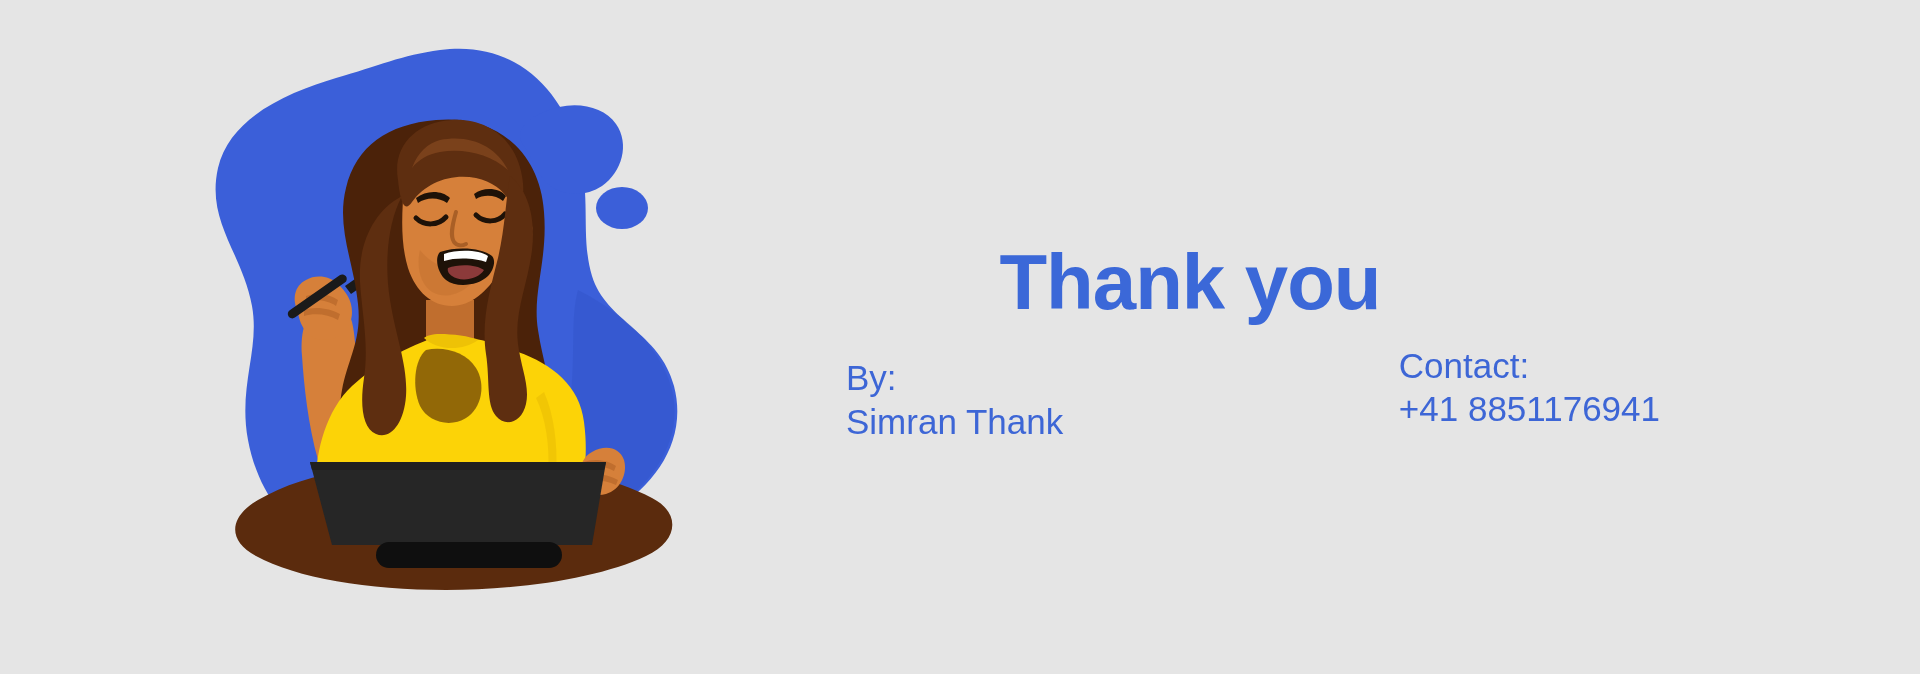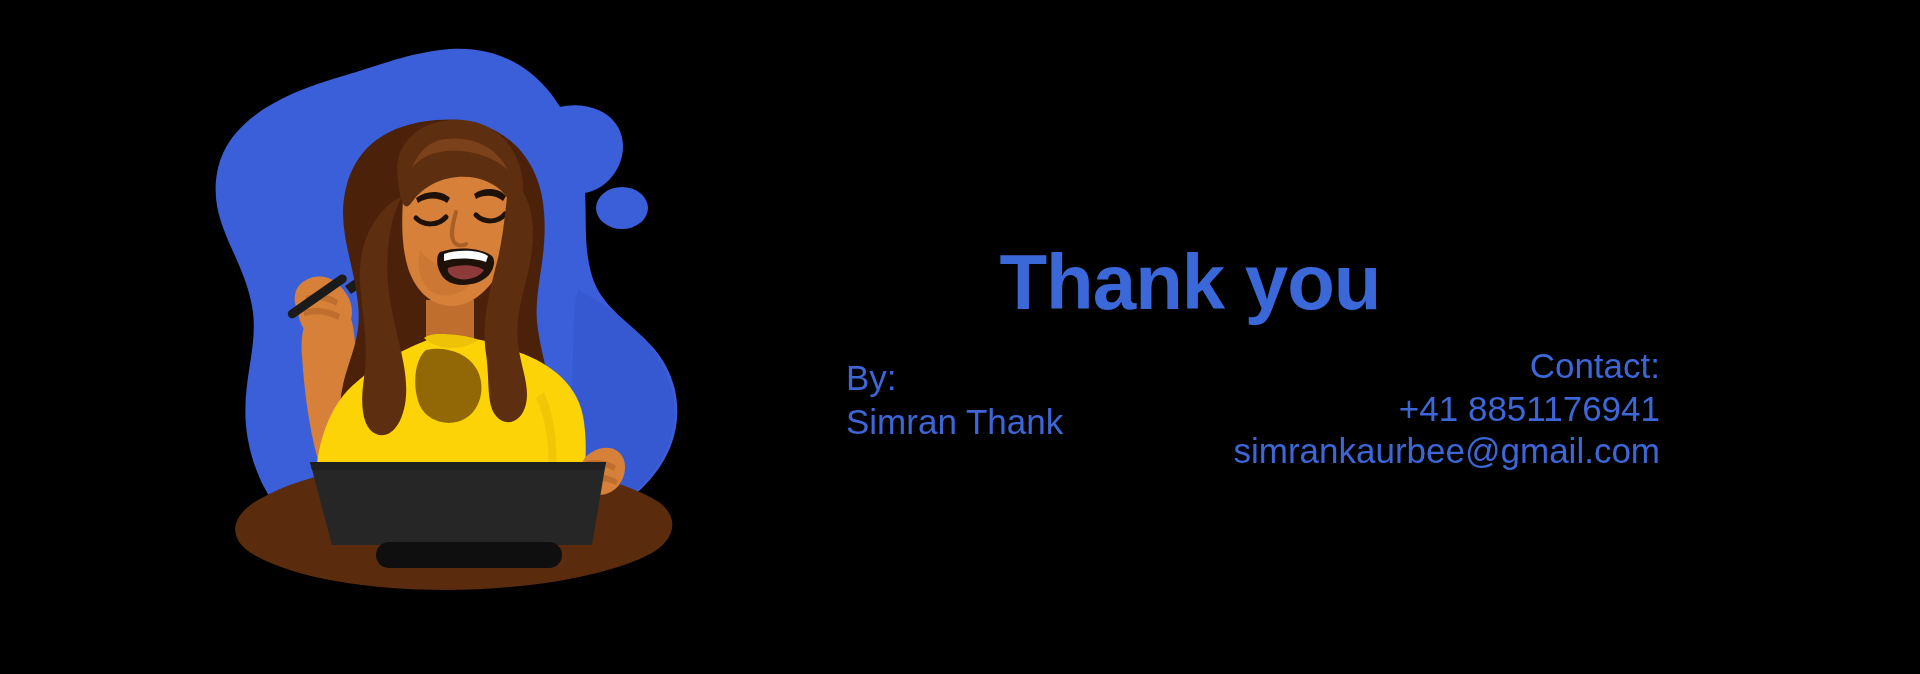--- a/index.html
+++ b/index.html
@@ -11,21 +11,21 @@
   body {
     width: 1920px;
     height: 674px;
     overflow: hidden;
     font-family: "Liberation Sans", sans-serif;
   }
   .slide {
     position: relative;
     width: 1920px;
     height: 674px;
-    background: #000000;
+    background: #e5e5e5;
   }
 
   
   .illustration {
     position: absolute;
     left: 140px;
     top: 0px;
     width: 580px;
     height: 674px;
   }
@@ -66,21 +66,21 @@
     line-height: 1.26;
     font-weight: 400;
   }
   .by-label { display: block; }
   .by-name  { display: block; }
 
   .contact-block {
     position: absolute;
     right: 20px;
     top: 345px;
-    text-align: right;
+    text-align: left;
     color: #3D66D6;
     font-size: 35px;
     line-height: 1.22;
     font-weight: 400;
     white-space: nowrap;
   }
   .contact-line { display: block; }
 </style>
 </head>
 <body>
@@ -270,18 +270,17 @@
     <div class="title">Thank you</div>
 
     <div class="by-block">
       <span class="by-label">By:</span>
       <span class="by-name">Simran Thank</span>
     </div>
 
     <div class="contact-block">
       <span class="contact-line">Contact:</span>
       <span class="contact-line">+41 8851176941</span>
-      <span class="contact-line">simrankaurbee@gmail.com</span>
     </div>
 
   </div>
 
 </div>
 
 </body></html>

